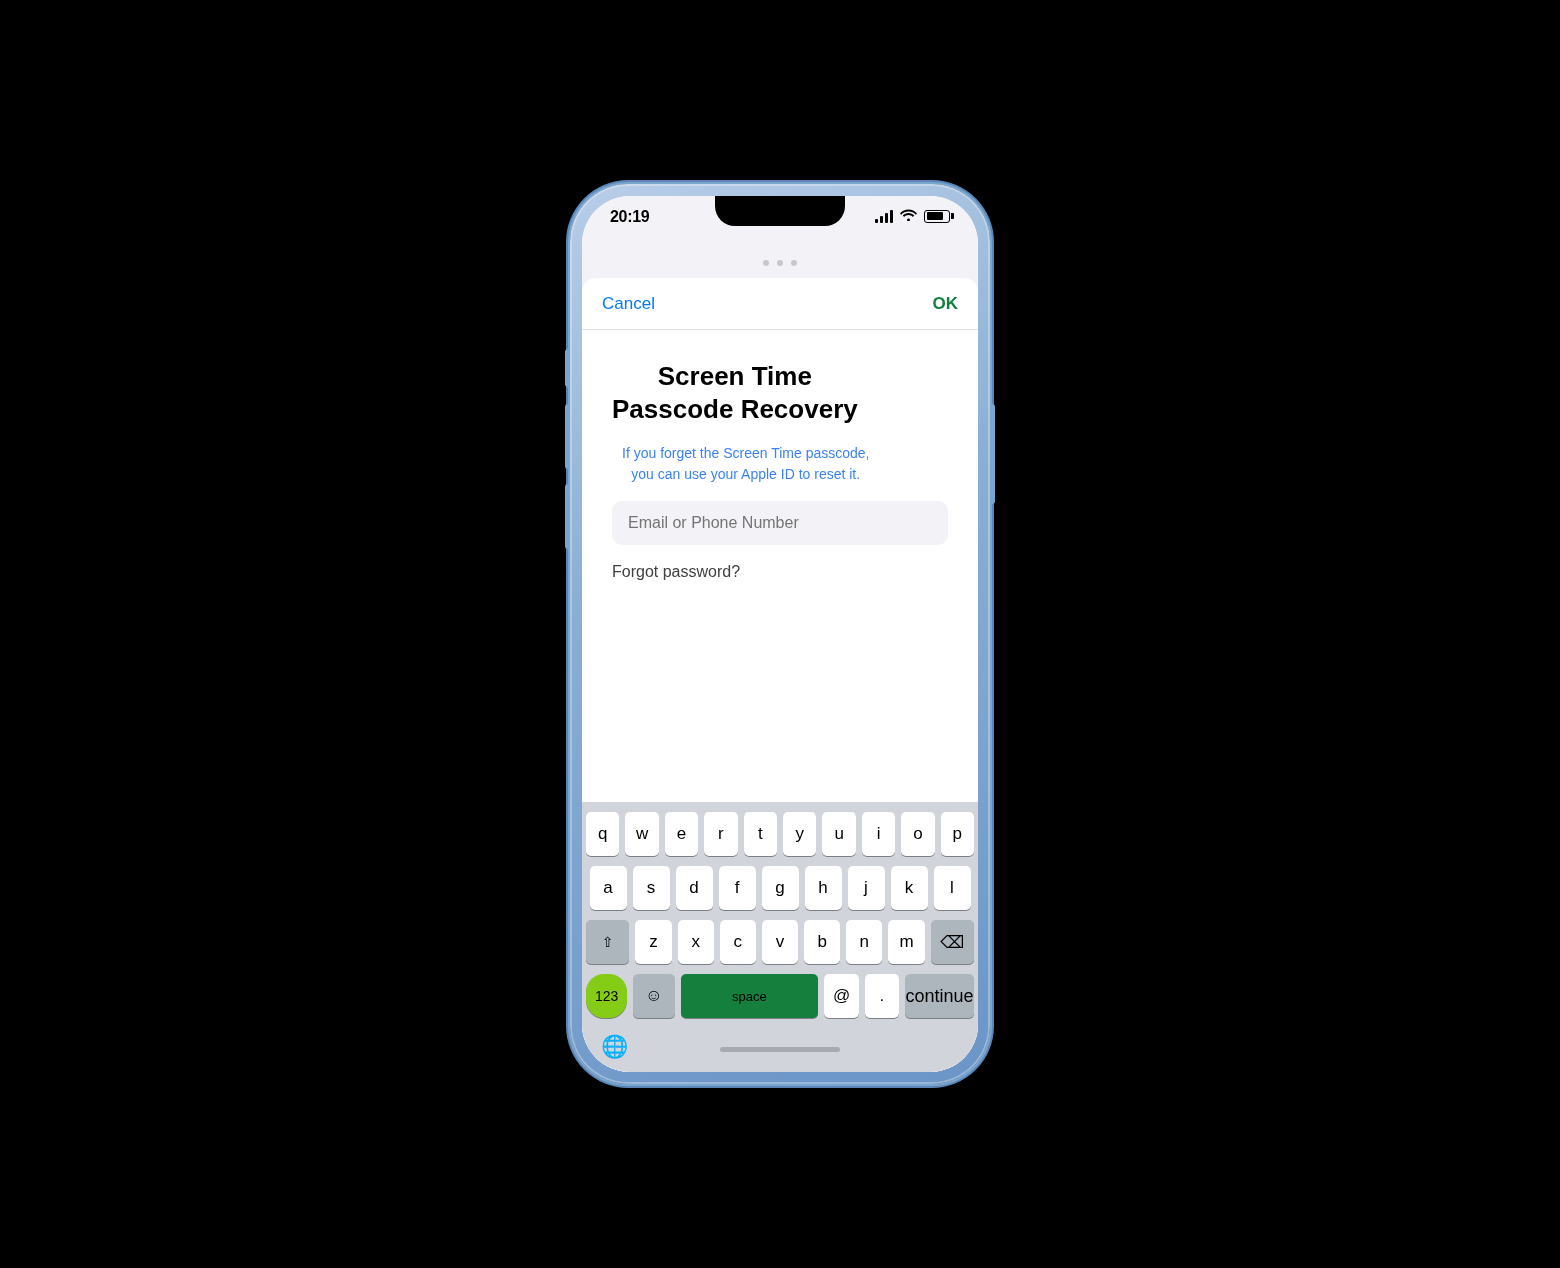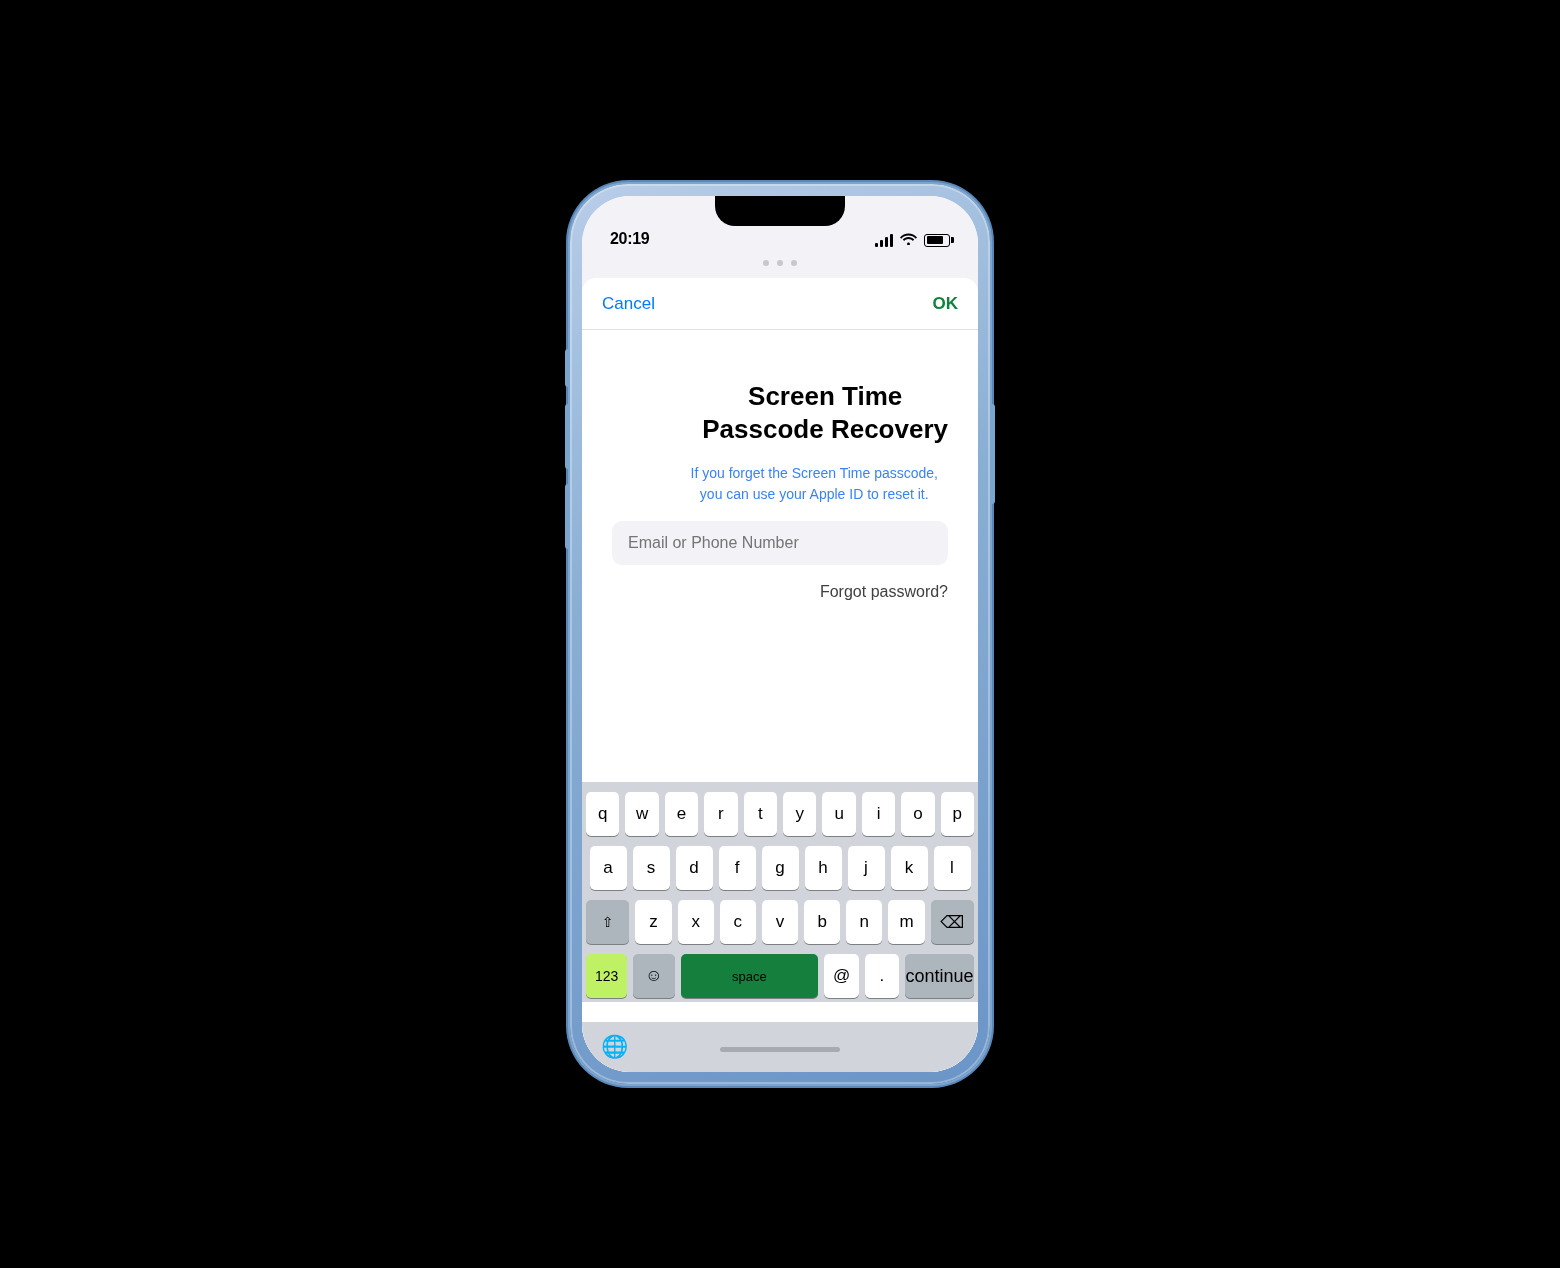--- a/index.html
+++ b/index.html
@@ -82,23 +82,23 @@
       overflow: hidden;
       display: flex;
       flex-direction: column;
     }
 
     
     .status-bar {
       height: 52px;
       background: #f2f2f7;
       display: flex;
-      align-items: flex-end;
+      align-items: flex-start;
       justify-content: space-between;
-      padding: 0 28px;
+      padding: 12px 28px;
       flex-shrink: 0;
       position: relative;
     }
 
     .status-time {
       font-size: 16px;
       font-weight: 600;
       color: #000;
       letter-spacing: -0.3px;
     }
@@ -196,21 +196,20 @@
     }
 
     
     .modal-sheet {
       flex: 1;
       background: #fff;
       border-radius: 14px 14px 0 0;
       display: flex;
       flex-direction: column;
       overflow: hidden;
-      gap: 20px;
     }
 
     
     .nav-bar {
       height: 52px;
       display: flex;
       align-items: center;
       justify-content: space-between;
       padding: 0 20px;
       border-bottom: 0.5px solid #e0e0e0;
@@ -229,21 +228,21 @@
       font-weight: 600;
       cursor: pointer;
     }
 
     
     .main-content {
       flex: 1;
       padding: 30px 30px 20px;
       display: flex;
       flex-direction: column;
-      align-items: flex-end;
+      align-items: flex-start;
       background: #fff;
     }
 
     .screen-title {
       font-size: 26px;
       font-weight: 700;
       color: #000;
       text-align: center;
       line-height: 1.25;
       margin-bottom: 18px;
@@ -347,24 +346,25 @@
     }
 
     .key-continue {
       background: #adb5bd;
       flex: 2;
       max-width: 90px;
       font-size: 18px;
     }
 
     .key-123 {
-      background: #bef264;
+      background: #84cc16;
       max-width: 48px;
       flex: 1.2;
       font-size: 14px;
+      border-radius: 18px;
     }
 
     .key-emoji {
       background: #adb5bd;
       max-width: 48px;
       flex: 1.2;
     }
 
     
     .bottom-bar {

